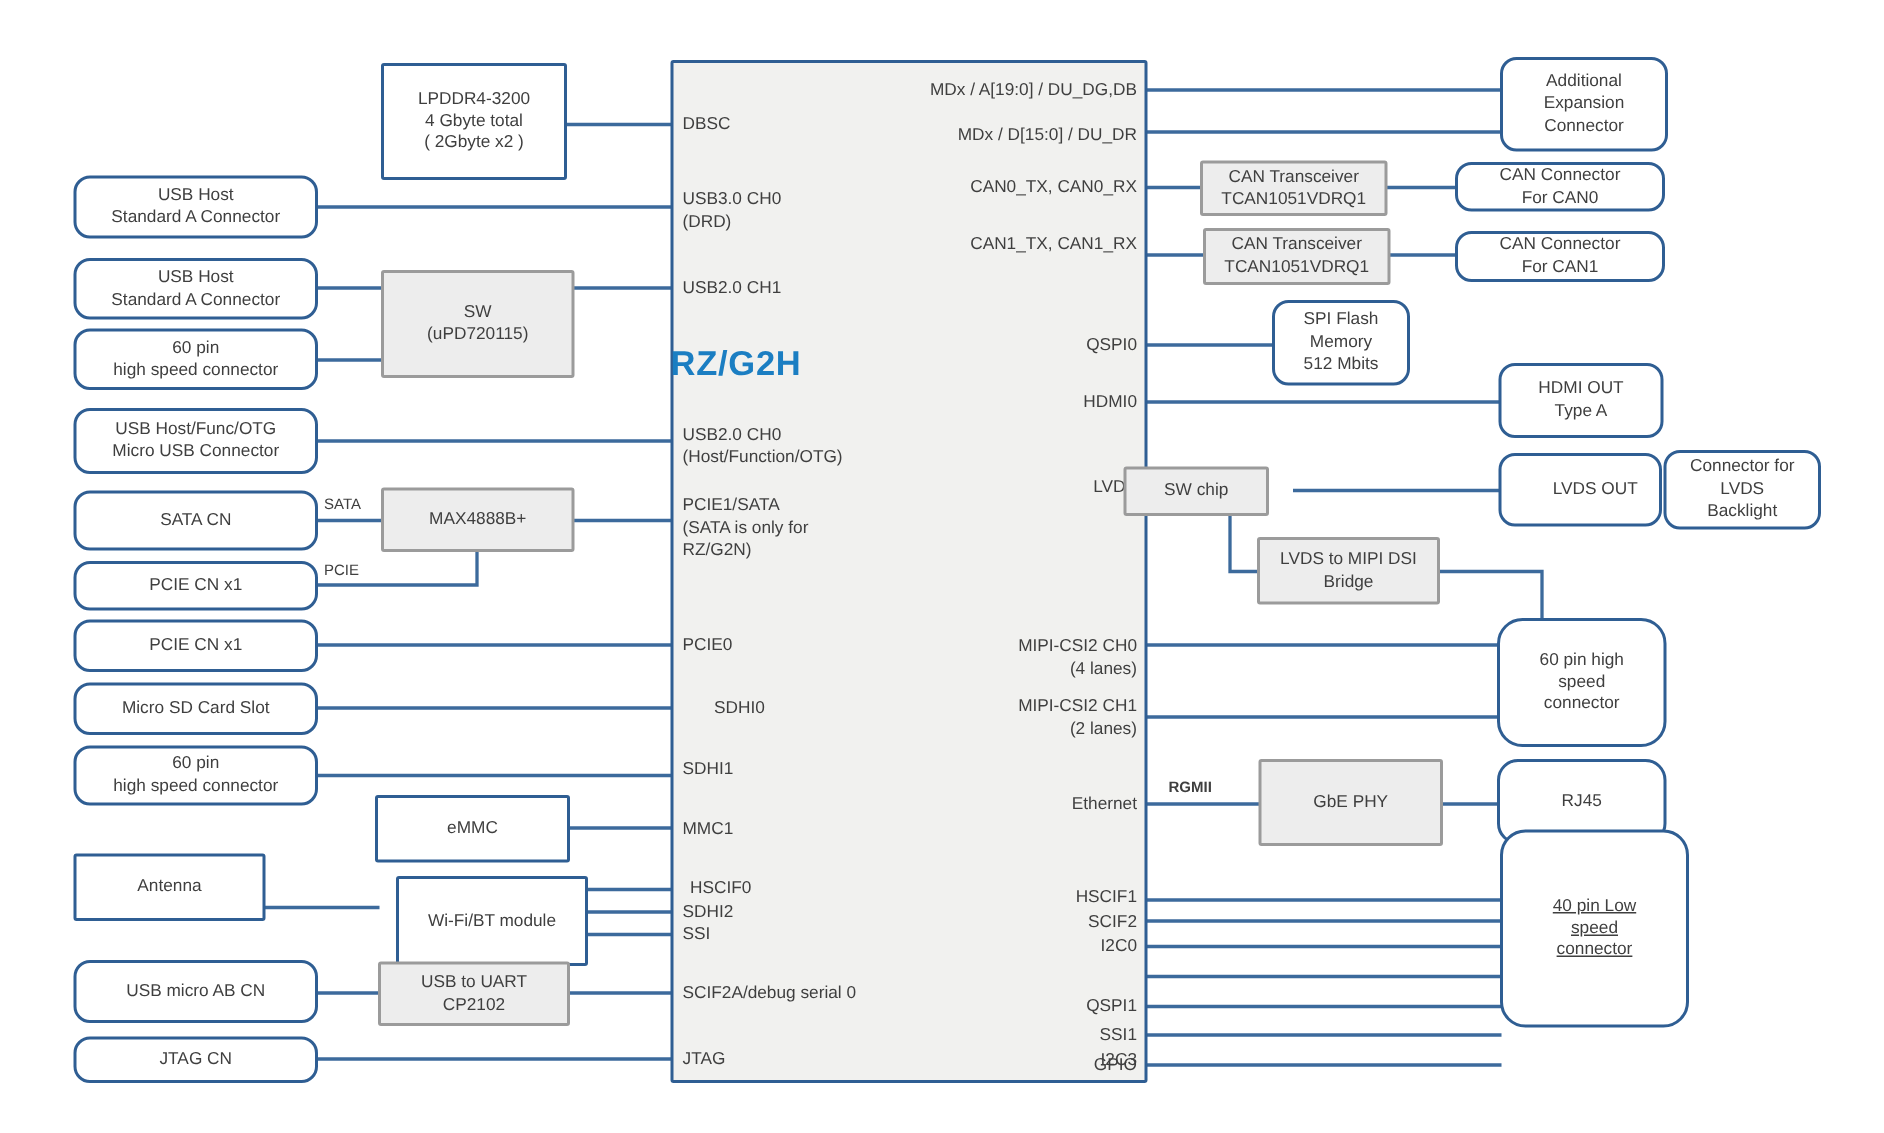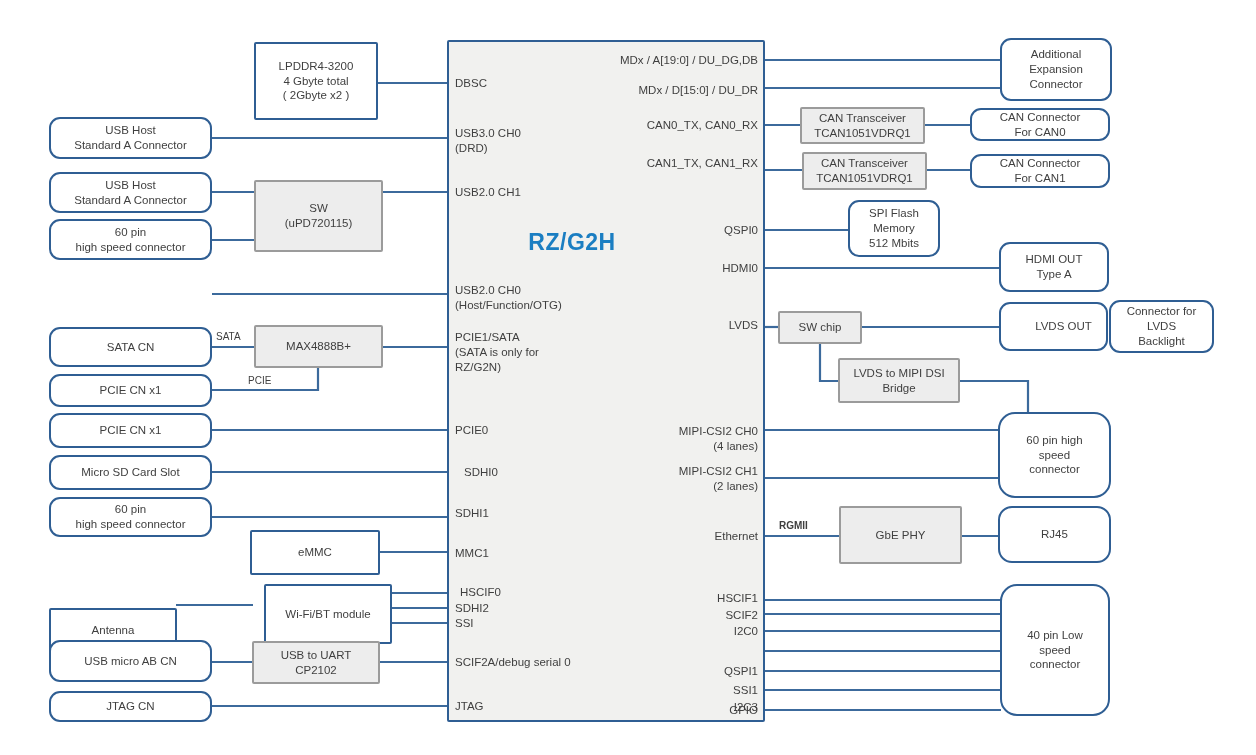--- a/index.html
+++ b/index.html
@@ -17,21 +17,21 @@
     padding:2px 4px;
   }
   .sq{border-radius:2px;}
   .gray{border:2.5px solid #9b9b9b;background:#ededed;border-radius:2px;}
   .r16{border-radius:17px;}
   .chip{
     position:absolute;box-sizing:border-box;left:447px;top:40px;width:318px;height:682px;
     background:#f1f1ef;border:2.5px solid #2f5e93;border-radius:2px;
   }
   .chip-title{
-    position:absolute;left:447px;top:229px;width:250px;text-align:center;
+    position:absolute;left:447px;top:229px;width:250px;text-align:left;
     font-size:23px;font-weight:bold;color:#1b7ec2;letter-spacing:0.5px;
   }
   .pin{
     position:absolute;font-size:11.5px;line-height:15px;white-space:pre-line;color:#3f3f3f;
   }
   .pin.right{text-align:right;}
   .wlabel{position:absolute;font-size:10px;color:#3f3f3f;}
 </style>
 </head>
 <body>
@@ -90,21 +90,21 @@
   <div class="pin" style="left:455px;top:76px;">DBSC</div>
   <div class="pin" style="left:455px;top:126px;">USB3.0 CH0
 (DRD)</div>
   <div class="pin" style="left:455px;top:185px;">USB2.0 CH1</div>
   <div class="pin" style="left:455px;top:283px;">USB2.0 CH0
 (Host/Function/OTG)</div>
   <div class="pin" style="left:455px;top:330px;">PCIE1/SATA
 (SATA is only for
 RZ/G2N)</div>
   <div class="pin" style="left:455px;top:423px;">PCIE0</div>
-  <div class="pin" style="left:464px;top:465px;">SDHI0</div>
+  <div class="pin" style="left:476px;top:465px;">SDHI0</div>
   <div class="pin" style="left:455px;top:506px;">SDHI1</div>
   <div class="pin" style="left:455px;top:546px;">MMC1</div>
   <div class="pin" style="left:460px;top:585px;">HSCIF0</div>
   <div class="pin" style="left:455px;top:601px;">SDHI2</div>
   <div class="pin" style="left:455px;top:616px;">SSI</div>
   <div class="pin" style="left:455px;top:655px;">SCIF2A/debug serial 0</div>
   <div class="pin" style="left:455px;top:699px;">JTAG</div>
 
   <div class="pin right" style="right:498px;top:53px;">MDx / A[19:0] / DU_DG,DB</div>
   <div class="pin right" style="right:498px;top:83px;">MDx / D[15:0] / DU_DR</div>
@@ -128,46 +128,48 @@
 
   <div class="box sq" style="left:254px;top:42px;width:124px;height:78px;">LPDDR4-3200
 4 Gbyte total
 ( 2Gbyte x2 )</div>
   <div class="box" style="left:49px;top:117px;width:163px;height:42px;">USB Host
 Standard A Connector</div>
   <div class="box" style="left:49px;top:172px;width:163px;height:41px;">USB Host
 Standard A Connector</div>
   <div class="box" style="left:49px;top:219px;width:163px;height:41px;">60 pin
 high speed connector</div>
+  <div class="box" style="left:49px;top:272px;width:163px;height:44px;">USB Host/Func/OTG
+Micro USB  Connector</div>
   <div class="box" style="left:49px;top:327px;width:163px;height:40px;">SATA CN</div>
   <div class="box" style="left:49px;top:374px;width:163px;height:33px;">PCIE CN x1</div>
   <div class="box" style="left:49px;top:413px;width:163px;height:35px;">PCIE CN x1</div>
   <div class="box" style="left:49px;top:455px;width:163px;height:35px;">Micro SD Card Slot</div>
   <div class="box" style="left:49px;top:497px;width:163px;height:40px;">60 pin
 high speed connector</div>
-  <div class="box sq" style="left:49px;top:608px;width:128px;height:45px;">Antenna</div>
+  <div class="box sq" style="left:49px;top:569px;width:128px;height:45px;">Antenna</div>
   <div class="box" style="left:49px;top:640px;width:163px;height:42px;">USB micro AB CN</div>
   <div class="box" style="left:49px;top:691px;width:163px;height:31px;">JTAG CN</div>
 
   <div class="box gray" style="left:254px;top:180px;width:129px;height:72px;">SW
 (uPD720115)</div>
   <div class="box gray" style="left:254px;top:325px;width:129px;height:43px;">MAX4888B+</div>
   <div class="box sq" style="left:250px;top:530px;width:130px;height:45px;">eMMC</div>
   <div class="box sq" style="left:252px;top:584px;width:128px;height:60px;margin-left:12px;">Wi-Fi/BT module</div>
   <div class="box gray" style="left:252px;top:641px;width:128px;height:43px;">USB to UART
 CP2102</div>
 
   <div class="box gray" style="left:800px;top:107px;width:125px;height:37px;">CAN Transceiver
 TCAN1051VDRQ1</div>
   <div class="box gray" style="left:802px;top:152px;width:125px;height:38px;">CAN Transceiver
 TCAN1051VDRQ1</div>
   <div class="box" style="left:848px;top:200px;width:92px;height:57px;">SPI Flash
 Memory
 512 Mbits</div>
-  <div class="box gray" style="left:778px;top:311px;width:84px;height:33px;">SW chip</div>
+  <div class="box gray" style="left:749px;top:311px;width:97px;height:33px;">SW chip</div>
   <div class="box gray" style="left:838px;top:358px;width:122px;height:45px;">LVDS to MIPI DSI
 Bridge</div>
   <div class="box gray" style="left:839px;top:506px;width:123px;height:58px;">GbE PHY</div>
 
   <div class="box" style="left:1000px;top:38px;width:112px;height:63px;">Additional
 Expansion
 Connector</div>
   <div class="box" style="left:970px;top:108px;width:140px;height:33px;">CAN Connector
 For CAN0</div>
   <div class="box" style="left:970px;top:154px;width:140px;height:34px;">CAN Connector
@@ -175,21 +177,21 @@
   <div class="box" style="left:999px;top:242px;width:110px;height:50px;">HDMI OUT
 Type A</div>
   <div class="box" style="left:999px;top:302px;width:109px;height:49px;padding-left:24px;">LVDS OUT</div>
   <div class="box" style="left:1109px;top:300px;width:105px;height:53px;">Connector for
 LVDS
 Backlight</div>
   <div class="box r16" style="left:998px;top:412px;width:113px;height:86px;">60 pin high
 speed
 connector</div>
   <div class="box" style="left:998px;top:506px;width:113px;height:57px;border-radius:14px;">RJ45</div>
-  <div class="box r16" style="left:1000px;top:584px;width:110px;height:132px;">40 pin Low
+  <div class="box r16" style="left:1000px;top:553px;width:126px;height:132px;text-decoration:underline;">40 pin Low
 speed
 connector</div>
 
   <div class="wlabel" style="left:216px;top:331px;">SATA</div>
-  <div class="wlabel" style="left:216px;top:375px;margin-left:32px;">PCIE</div>
+  <div class="wlabel" style="left:216px;top:375px;">PCIE</div>
   <div class="wlabel" style="left:779px;top:520px;font-weight:bold;">RGMII</div>
 
 </div>
 
 </body></html>

